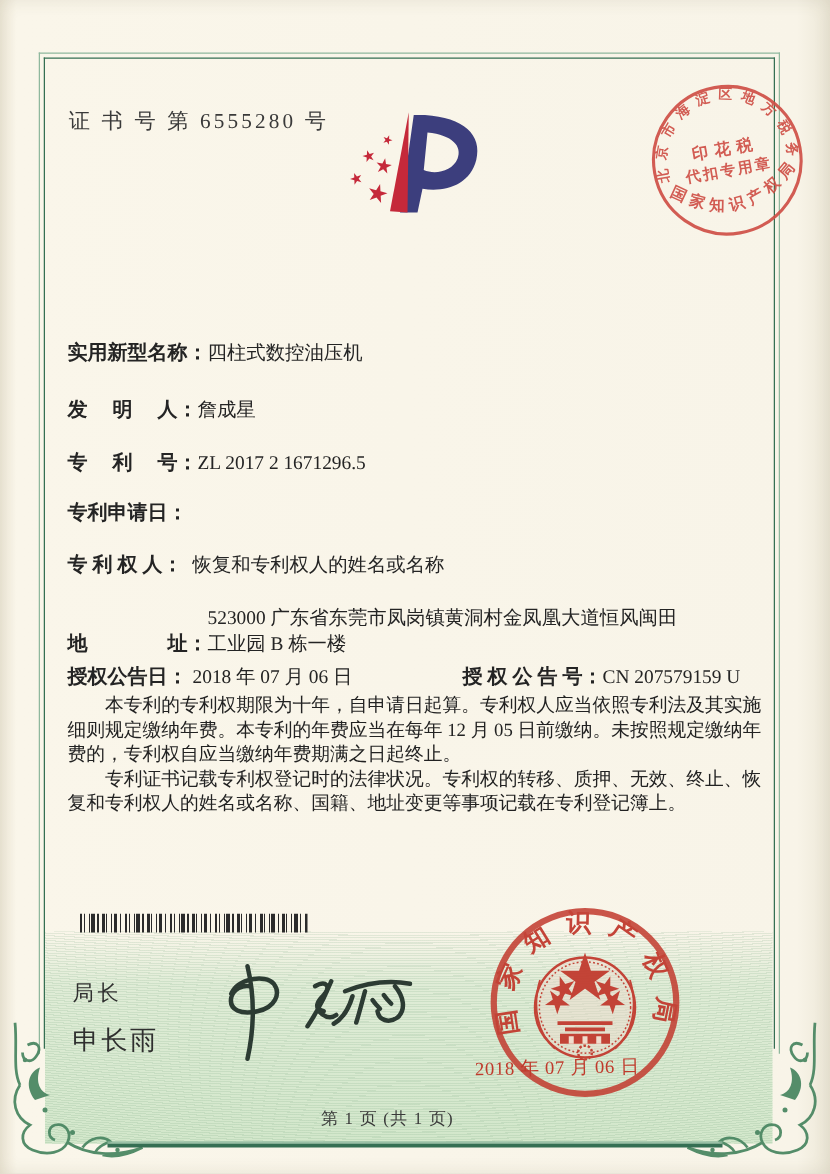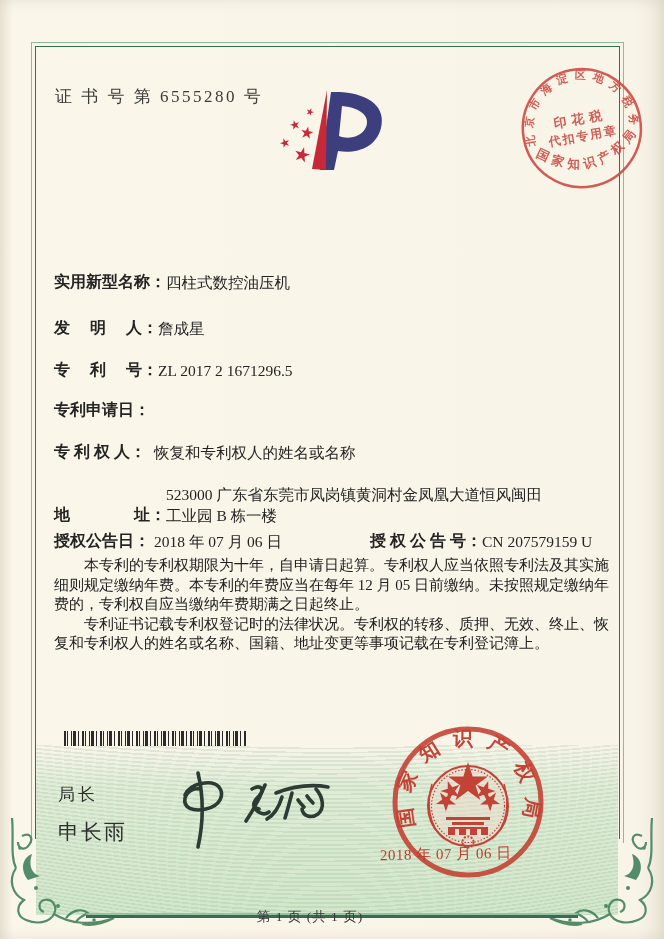--- a/index.html
+++ b/index.html
@@ -28,21 +28,21 @@
   .row .val{white-space:pre-line;line-height:21px;}
   .r1{top:272px}.r2{top:318px}.r3{top:360px}.r4{top:400px}.r5{top:442px}.r6{top:484px}.r7{top:531px}
   .pair-b{position:absolute;left:316px;top:0;display:flex;}
   .paras{left:54px;top:556px;width:558px;font-size:15px;line-height:19.6px;color:#222;}
   .paras p{margin:0;text-indent:2em;}
   .barcode{left:64px;top:731px;width:182px;height:15px;
     background:repeating-linear-gradient(90deg,#2b2b2b 0 2px,transparent 2px 3px,#2b2b2b 3px 4px,transparent 4px 7px,#2b2b2b 7px 8px,transparent 8px 9px,#2b2b2b 9px 12px,transparent 12px 14px,#2b2b2b 14px 15px,transparent 15px 18px);}
   .sig-title{left:58px;top:783px;font-size:17px;letter-spacing:3px;color:#2f2f2f;}
   .sig-name{left:58px;top:818px;font-size:21px;letter-spacing:2px;color:#2f2f2f;}
   .seal-date{left:380px;top:845px;font-size:15px;color:#c03a2c;letter-spacing:.5px;transform:rotate(-1deg);z-index:6;}
-  .footer{left:0;top:886px;width:620px;text-align:center;font-size:13.5px;letter-spacing:1px;color:#3a3a3a;margin-top:22px;}
+  .footer{left:0;top:886px;width:620px;text-align:center;font-size:13.5px;letter-spacing:1px;color:#3a3a3a;}
   .stamp{left:516px;top:50px;transform:rotate(-10deg);opacity:.92;}
   .seal{left:388px;top:722px;opacity:.95;z-index:5;}
   .sig-svg{left:148px;top:752px;}
   .logo{left:268px;top:72px;}
   .fl-left{left:6px;top:818px;}
   .fl-right{left:538px;top:818px;transform:scaleX(-1);}
   svg text{font-family:"Liberation Serif","DejaVu Serif",serif;}
 </style>
 </head>
 <body>

